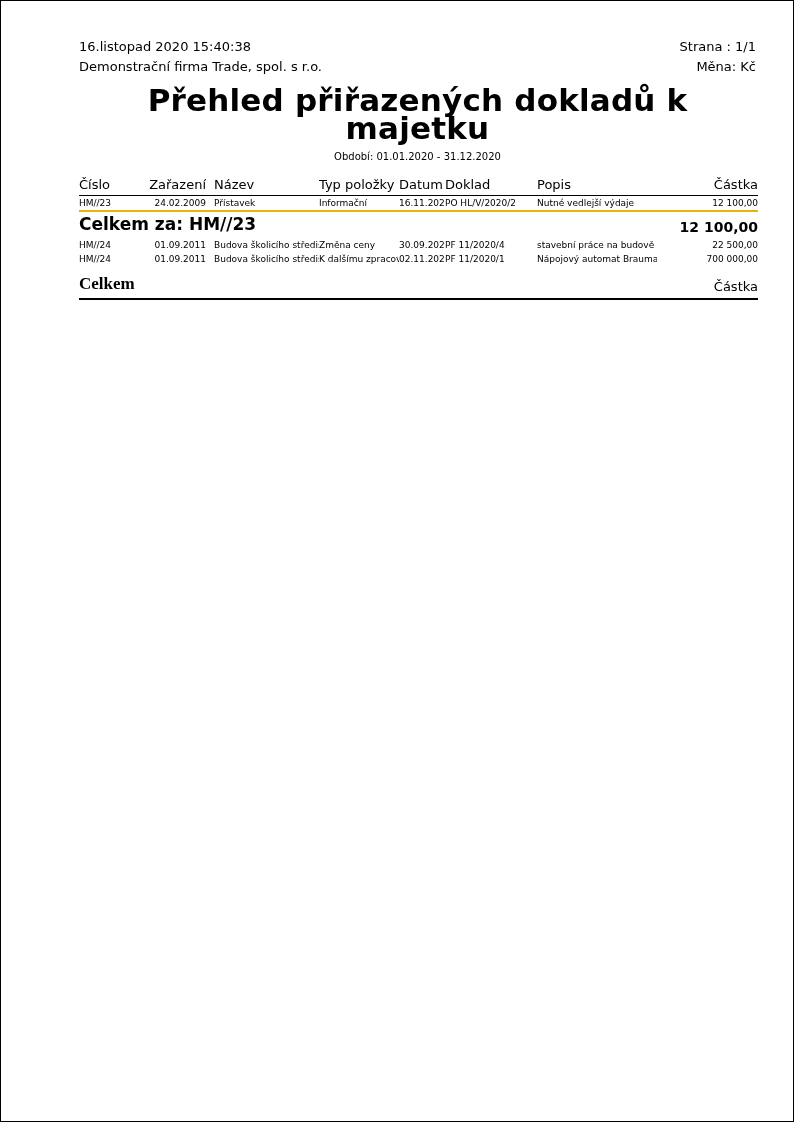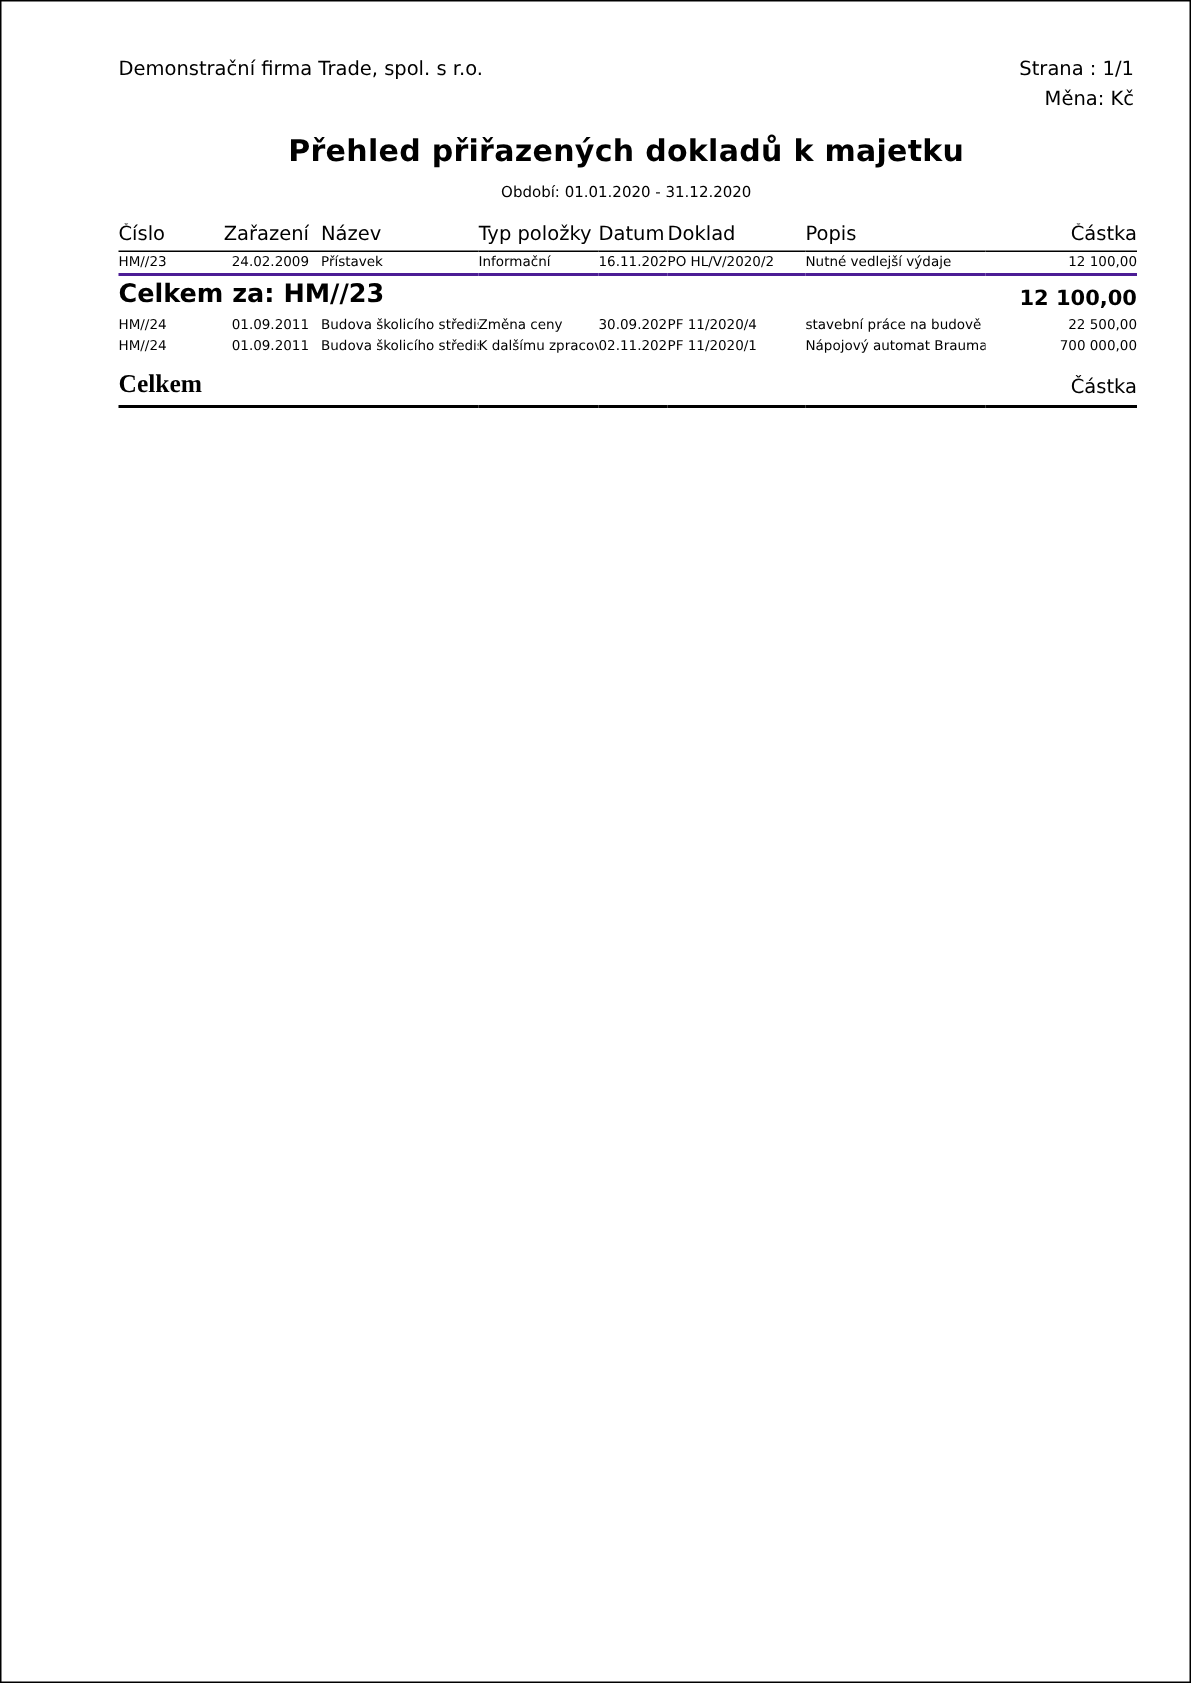--- a/index.html
+++ b/index.html
@@ -7,52 +7,53 @@
     width:794px;height:1122px;box-sizing:border-box;
     border:1px solid #000;
     padding:36px 37px 0 78px;
     font-family:"DejaVu Sans","Liberation Sans",sans-serif;
     color:#000;background:#fff;overflow:hidden;
   }
   .meta{display:flex;justify-content:space-between;align-items:flex-start;}
   .meta div{font-size:13px;line-height:20px;white-space:nowrap;}
   .meta-right{text-align:right;}
   .title{
-    text-align:center;font-size:20px;font-weight:bold;
+    text-align:center;font-size:31px;font-weight:bold;
     margin-top:9px;line-height:28px;letter-spacing:0.2px;
   }
   .subtitle{text-align:center;font-size:10px;margin-top:9px;margin-bottom:15px;}
   table.report{width:100%;border-collapse:collapse;table-layout:fixed;}
   table.report th{
     font-size:13px;font-weight:normal;border-bottom:1px solid #000;
     padding:0 0 3px 0;white-space:nowrap;overflow:hidden;
   }
   .al{text-align:left;}
   .ar{text-align:right;}
   .padL{padding-left:8px !important;}
   tr.data-row td{
     font-size:9px;line-height:11px;padding:2px 0 1px 0;
     white-space:nowrap;overflow:hidden;
   }
-  tr.group-total td{border-top:2px solid #4c1d95;padding:2px 0 3px 0;font-weight:bold;}
+  tr.group-total td{border-top:2px solid #eab308;padding:2px 0 3px 0;font-weight:bold;}
   tr.group-total td.label{font-size:17px;line-height:21px;}
   tr.group-total td.amt{font-size:14px;vertical-align:bottom;white-space:nowrap;}
   tr.group-total.last td{border-bottom:2px solid #000;}
   tr.summary td{border-bottom:2px solid #000;padding:7px 0 4px 0;}
   tr.summary td.label{font-size:17px;line-height:21px;font-weight:bold;font-family:Liberation Serif, serif;}
   tr.summary td.amt-header{font-size:13px;font-weight:normal;vertical-align:bottom;white-space:nowrap;}
   tr.grand td{font-size:15px;font-weight:bold;padding:8px 0 0 0;white-space:nowrap;}
 </style>
 </head>
 <body>
 
 <div class="page">
 
   <div class="meta">
     <div class="meta-left">
+      <div>16.listopad 2020 15:40:38</div>
       <div>Demonstrační firma Trade, spol. s r.o.</div>
     </div>
     <div class="meta-right">
       <div>Strana : 1/1</div>
       <div>Měna: Kč</div>
     </div>
   </div>
 
   <div class="title">Přehled přiřazených dokladů k majetku</div>
   <div class="subtitle">Období: 01.01.2020 - 31.12.2020</div>

